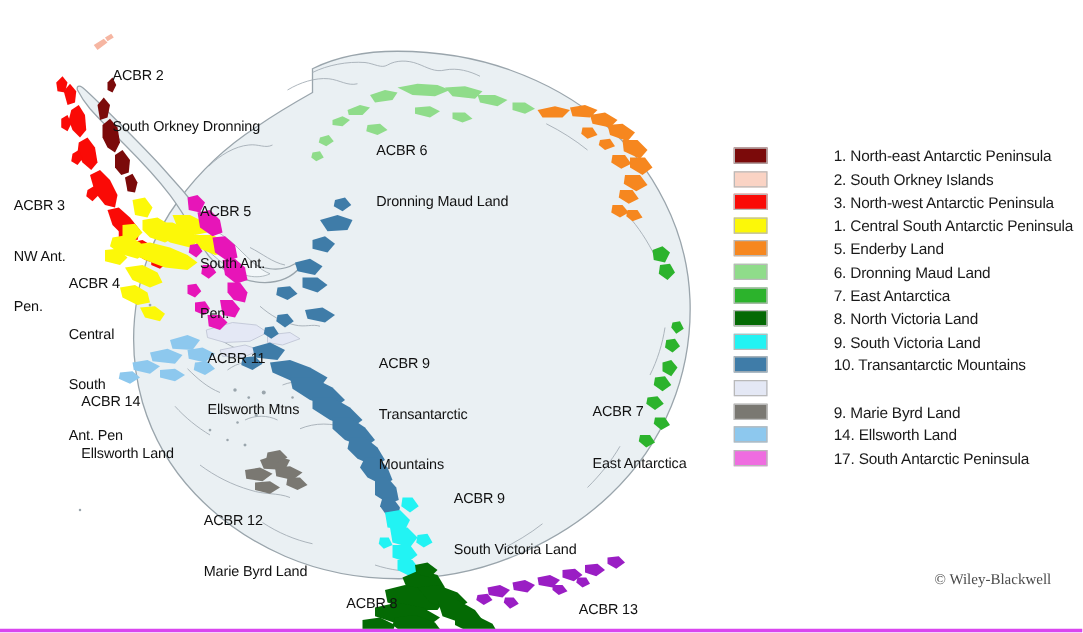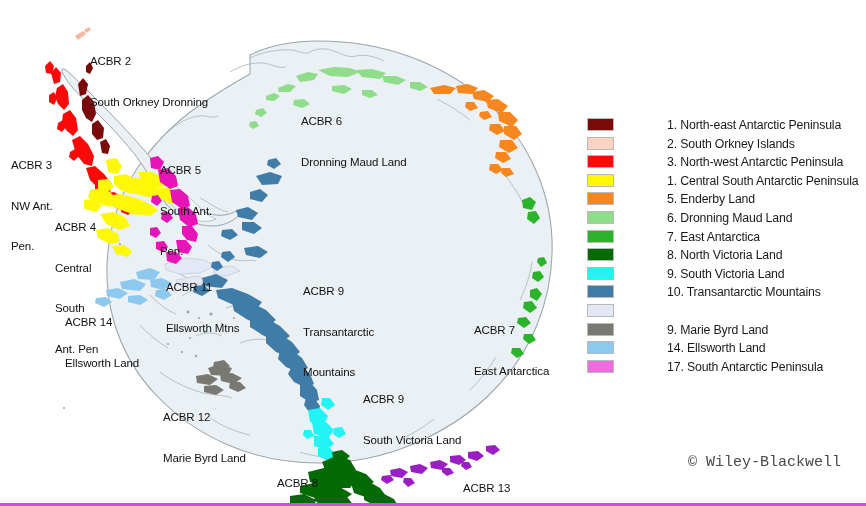--- a/index.html
+++ b/index.html
@@ -75,22 +75,22 @@
     margin-left: 9px;
     white-space: nowrap;
     letter-spacing: -0.15px;
   }
 
   
   #credit {
     position: absolute;
     right: 25px;
     bottom: 32px;
-    font-family: Liberation Mono, monospace;
-    font-size: 15px;
+    font-family: Liberation Serif, serif;
+    font-size: 12px;
     color: #4a4a4a;
     white-space: nowrap;
   }
 </style>
 </head>
 <body>
 
 <div id="figure">
 
   <div id="map-area">

